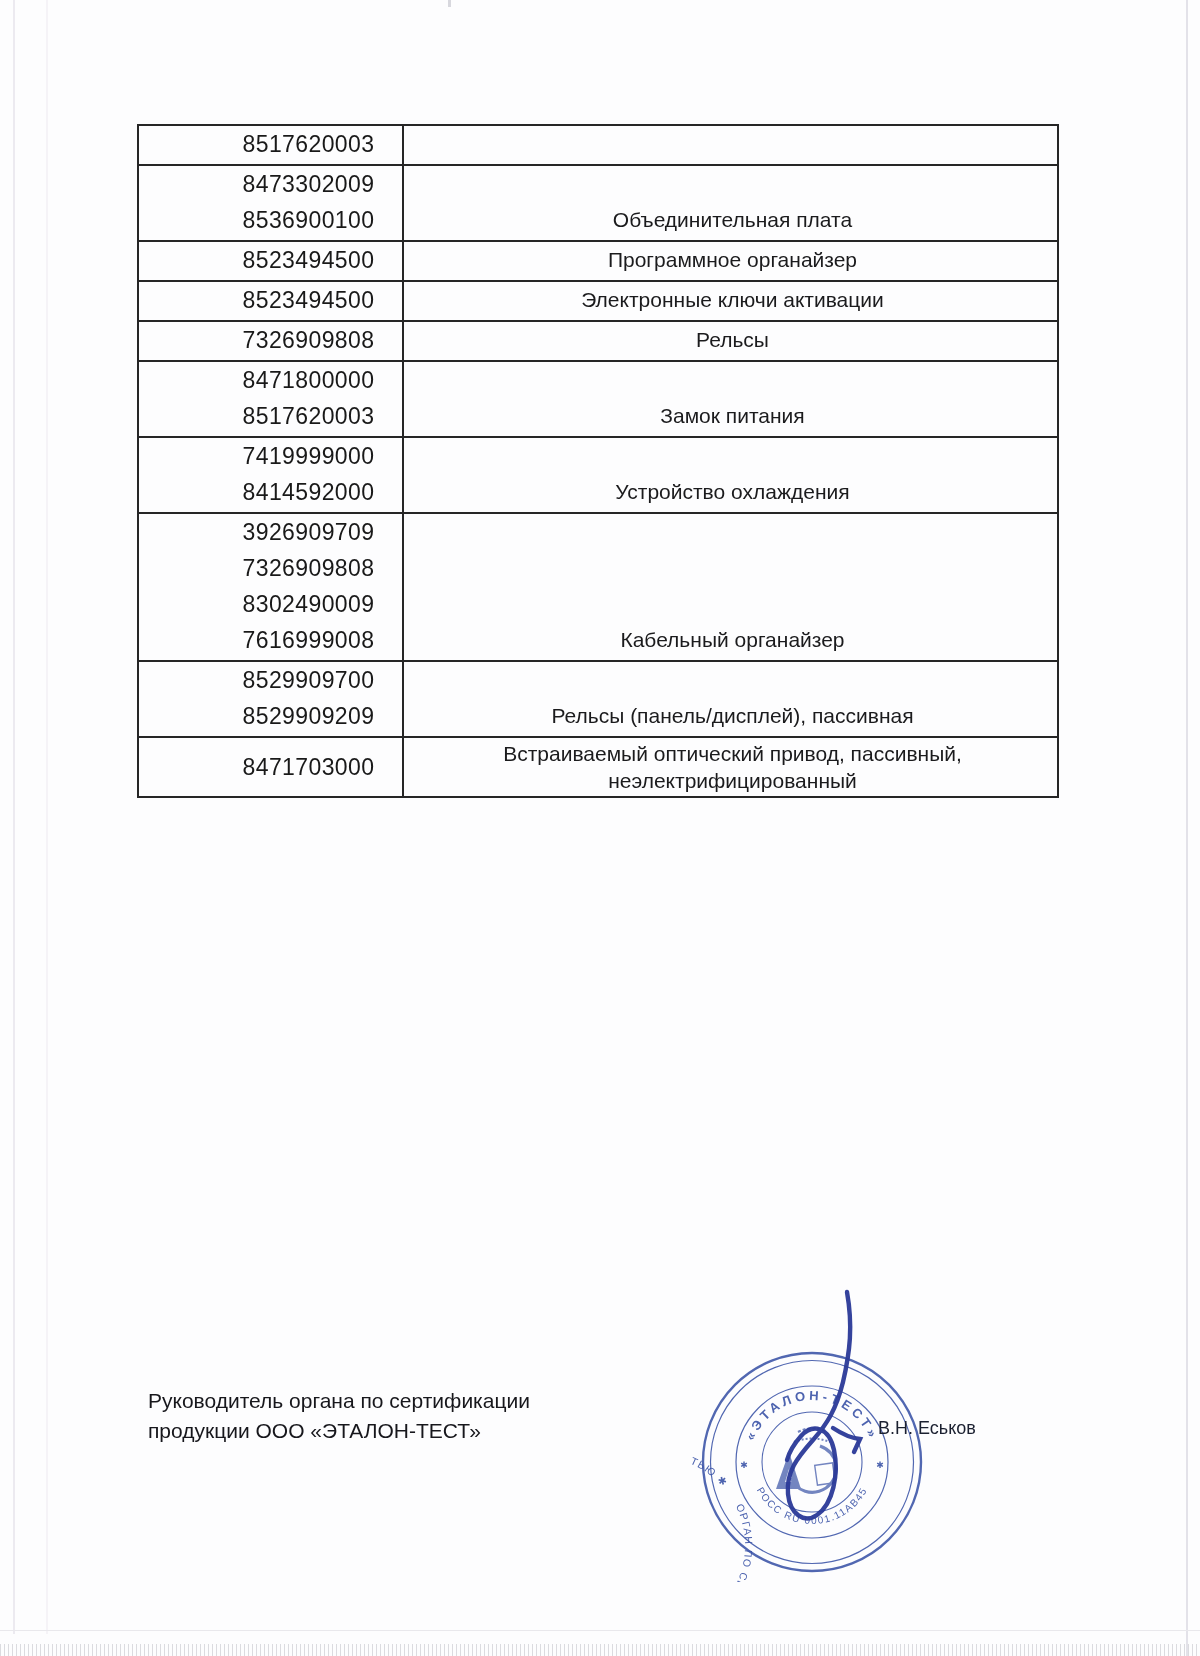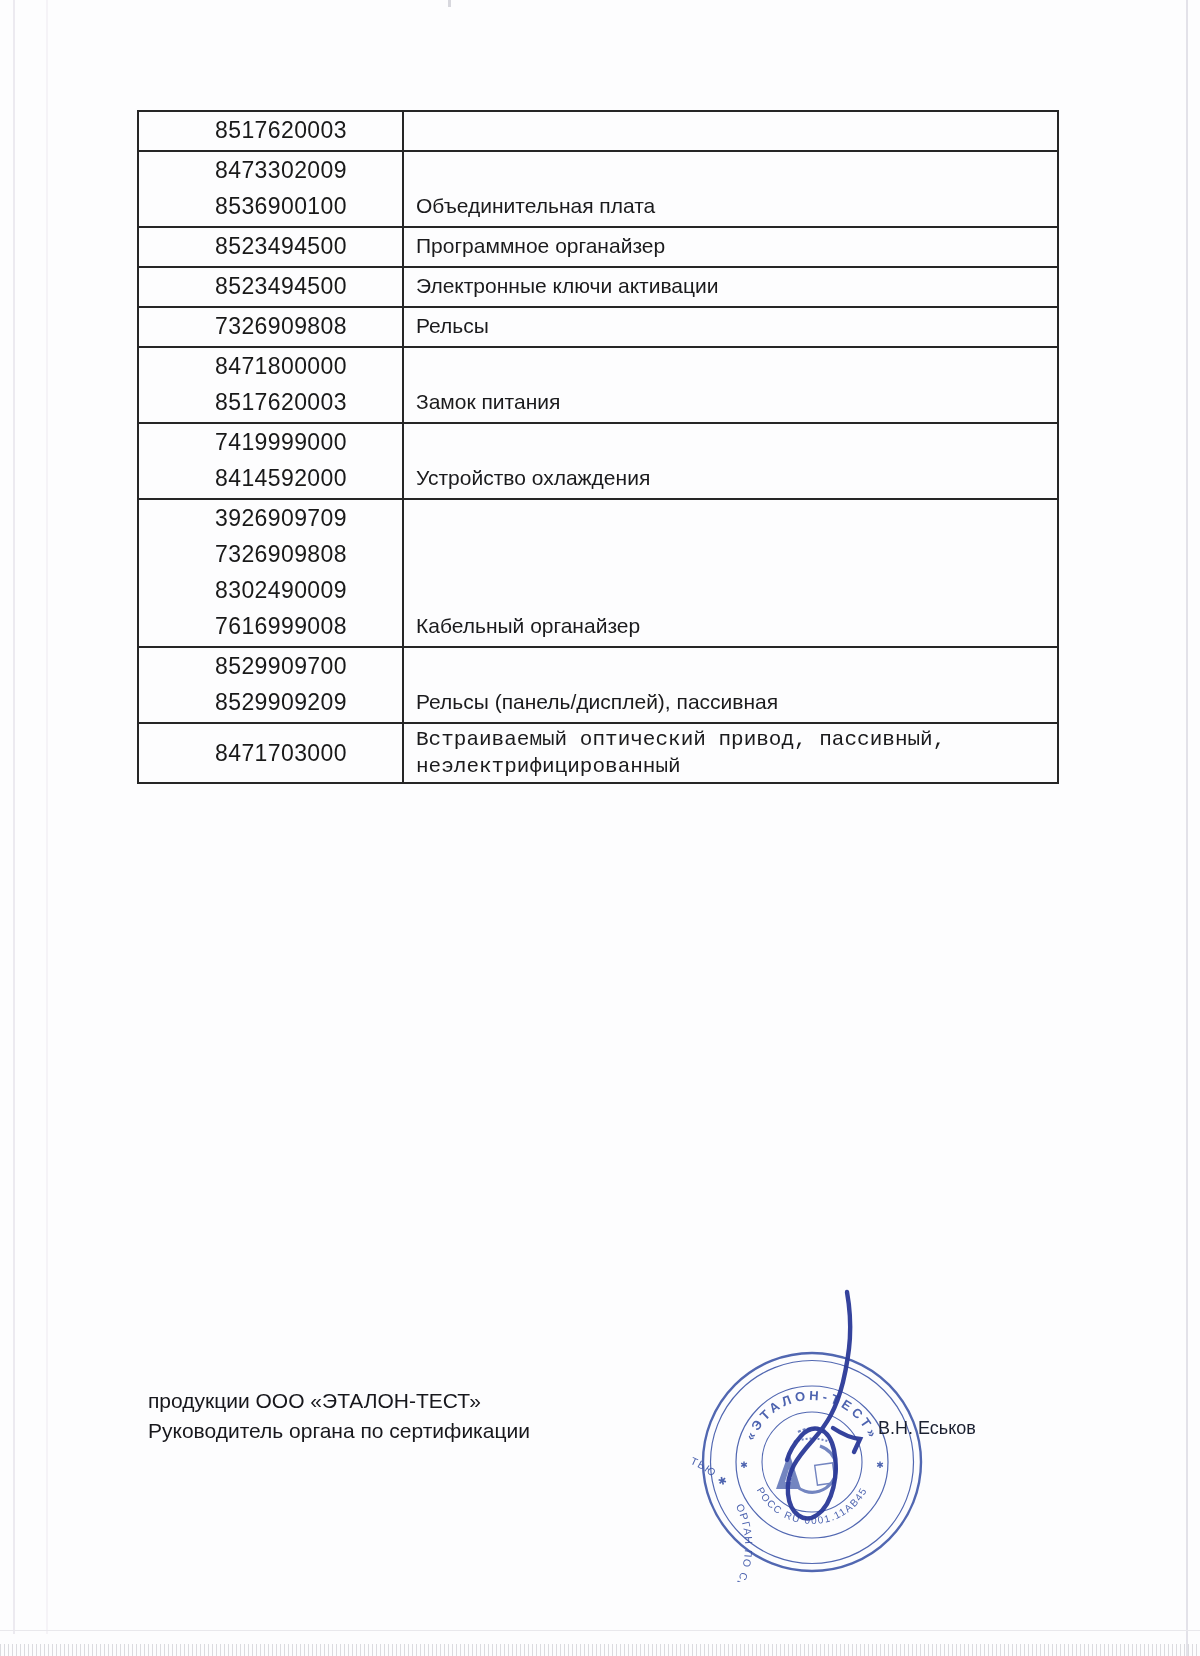--- a/index.html
+++ b/index.html
@@ -18,39 +18,40 @@
   .edge-left2{left:46px;top:0;width:2px;height:1634px;background:#f5f3f7;}
   .edge-right{left:1186px;top:0;width:2px;height:1656px;background:#e3e2e9;}
   .edge-bottom{left:0;top:1630px;width:1200px;height:1px;background:#e9e8ec;}
   .edge-band{left:0;top:1644px;width:1200px;height:12px;
     background:repeating-linear-gradient(90deg,#c9c9cf 0 1px,transparent 1px 4px);
     opacity:.65;}
   .edge-topmark{left:448px;top:0;width:3px;height:7px;background:#d8d8de;}
 
   
   table.doc-table{
-    position:absolute;left:137px;top:110px;
+    position:absolute;left:137px;top:124px;
     border-collapse:collapse;table-layout:fixed;
     width:920px;
+    text-align:center;
   }
   .doc-table td{
     border:2px solid #262626;
     vertical-align:bottom;
     padding:0 0 2px 0;
   }
   .doc-table col.c1{width:265px;}
   .doc-table col.c2{width:655px;}
   td.c-code{padding-left:76px;font-size:23px;line-height:36px;letter-spacing:.4px;color:#191919;}
   td.c-desc{padding-left:12px;padding-right:8px;font-size:21px;line-height:36px;color:#1b1b1d;white-space:pre-line;}
   tr.r1{height:37px;}
   tr.r2{height:76px;}
   tr.r4{height:146px;}
   tr.rd{height:56px;}
   tr.rd td{vertical-align:middle;padding-top:2px;}
-  tr.rd td.c-desc{line-height:27px;font-family:Liberation Mono, monospace;}
+  tr.rd td.c-desc{line-height:27px;}
 
   
   .sig-role{
     position:absolute;left:148px;top:1386px;
     font-size:21px;line-height:30px;color:#17171c;
   }
   .sig-name{
     position:absolute;left:878px;top:1418px;
     font-size:18px;color:#1b2030;z-index:5;
   }
@@ -142,22 +143,22 @@
           <td class="c-code">
             <div>8471703000</div>
           </td>
           <td class="c-desc">Встраиваемый оптический привод, пассивный,
 неэлектрифицированный</td>
         </tr>
       </tbody>
   </table>
 
   <div class="sig-role">
+    <div>Руководитель органа по сертификации</div>
     <div>продукции ООО «ЭТАЛОН-ТЕСТ»</div>
-    <div>Руководитель органа по сертификации</div>
   </div>
 
   <div class="sig-name">В.Н. Еськов</div>
 
   <svg class="stamp" viewBox="-120 -120 240 240" aria-hidden="true" style="color: rgb(58, 83, 167);">
     <g fill="none" stroke="currentColor" opacity="0.88">
       <circle cx="0" cy="0" r="109" stroke-width="2.4"></circle>
       <circle cx="0" cy="0" r="101.5" stroke-width="1.2"></circle>
       <circle cx="0" cy="0" r="76" stroke-width="1.2"></circle>
       <circle cx="0" cy="0" r="50" stroke-width="1.1"></circle>

